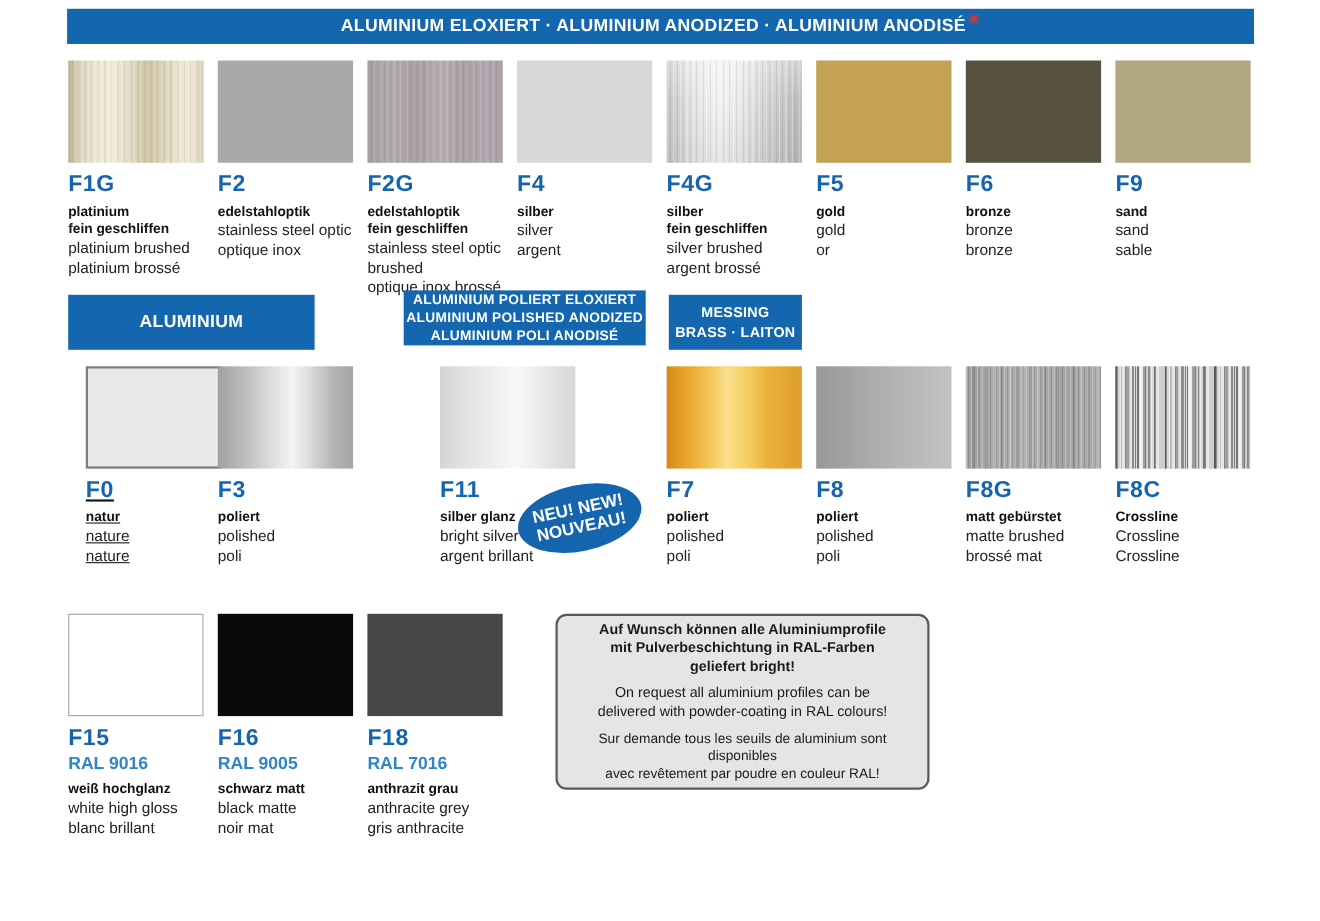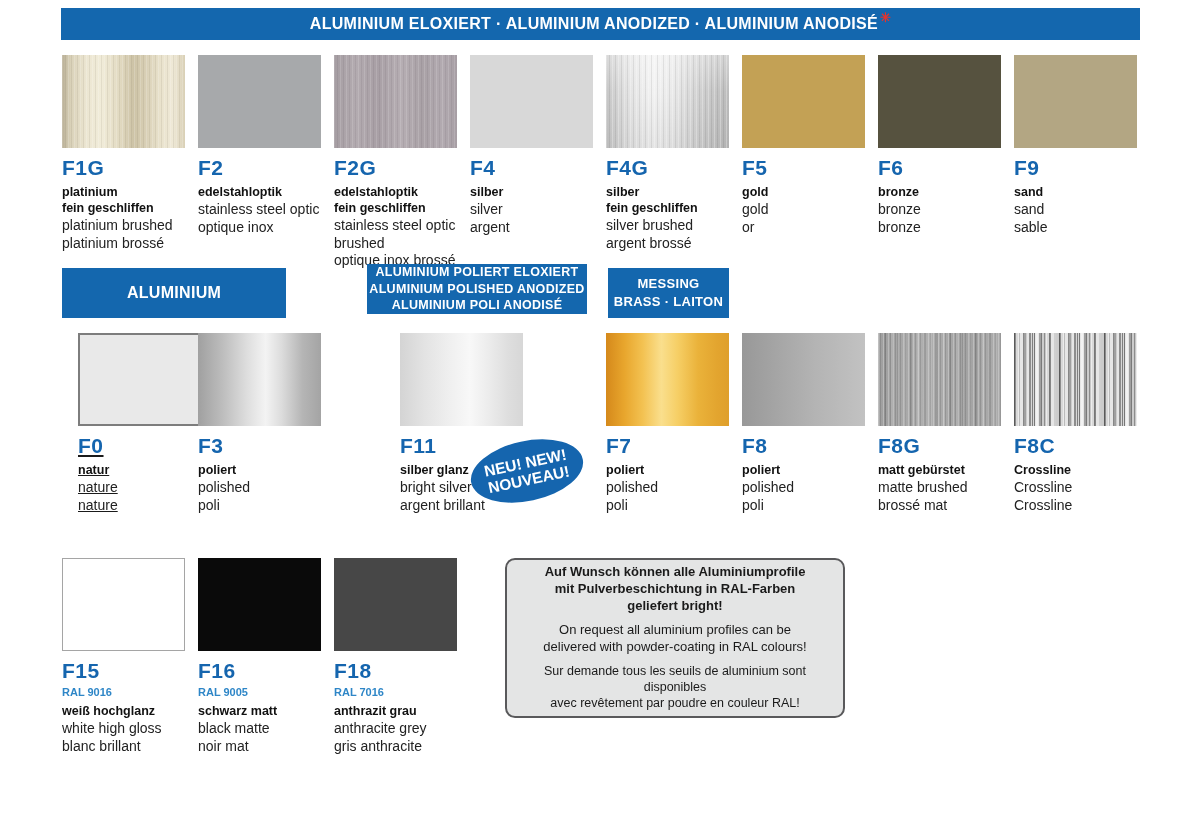--- a/index.html
+++ b/index.html
@@ -11,21 +11,21 @@
   .h-top{left:61px;top:8px;width:1079px;height:32px;font-size:16px;}
   .h-alu{left:62px;top:268px;width:224px;height:50px;font-size:16px;}
   .h-pol{left:336px;top:264px;width:220px;height:50px;font-size:12.5px;line-height:1.32;margin-left:31px;}
   .h-brass{left:608px;top:268px;width:121px;height:50px;font-size:13px;line-height:1.4;}
   .h-steel{left:743px;top:268px;width:394px;height:50px;font-size:15px;line-height:1.45;}
   .h-powder{left:62px;top:515px;width:782px;height:31px;font-size:15px;}
   .ast{color:#e5332c;font-size:13px;position:relative;top:-7px;margin-left:2px;font-weight:bold;}
   .cell{position:absolute;width:127px;}
   .swatch{width:123px;height:93px;box-sizing:border-box;}
   .code{color:#1565ae;font-weight:bold;font-size:21px;letter-spacing:.5px;margin:8px 0 5px;}
-  .ral{color:#2e86c7;font-weight:bold;font-size:11px;margin:-2px 0 6px;}
+  .ral{color:#2e86c7;font-weight:bold;font-size:16px;margin:-2px 0 6px;}
   .de{font-weight:bold;font-size:12.5px;line-height:1.27;white-space:pre-line;color:#111;}
   .tr{font-size:14px;line-height:1.27;color:#222;}
   
   .f1g{background:
     repeating-linear-gradient(90deg,rgba(255,255,255,.18) 0 1px,transparent 1px 3px,rgba(92,82,60,.10) 3px 4px,transparent 4px 6px),
     linear-gradient(90deg,#b9af96 0%,#d9d1b8 7%,#ece6d2 20%,#f1ecd9 32%,#e0d8bf 48%,#cdc3a6 58%,#d8cfb5 68%,#e9e2cc 80%,#efe9d7 90%,#d9d0b6 100%);}
   .f2{background:#a7a9ab;}
   .f2g{background:
     repeating-linear-gradient(90deg,rgba(255,255,255,.14) 0 1px,transparent 1px 3px,rgba(60,50,60,.09) 3px 4px,transparent 4px 6px),
     linear-gradient(90deg,#a59da2 0%,#b3abb0 18%,#a89fa5 35%,#b6aeb3 55%,#a9a1a6 72%,#b2aab0 88%,#a79ea4 100%);}

